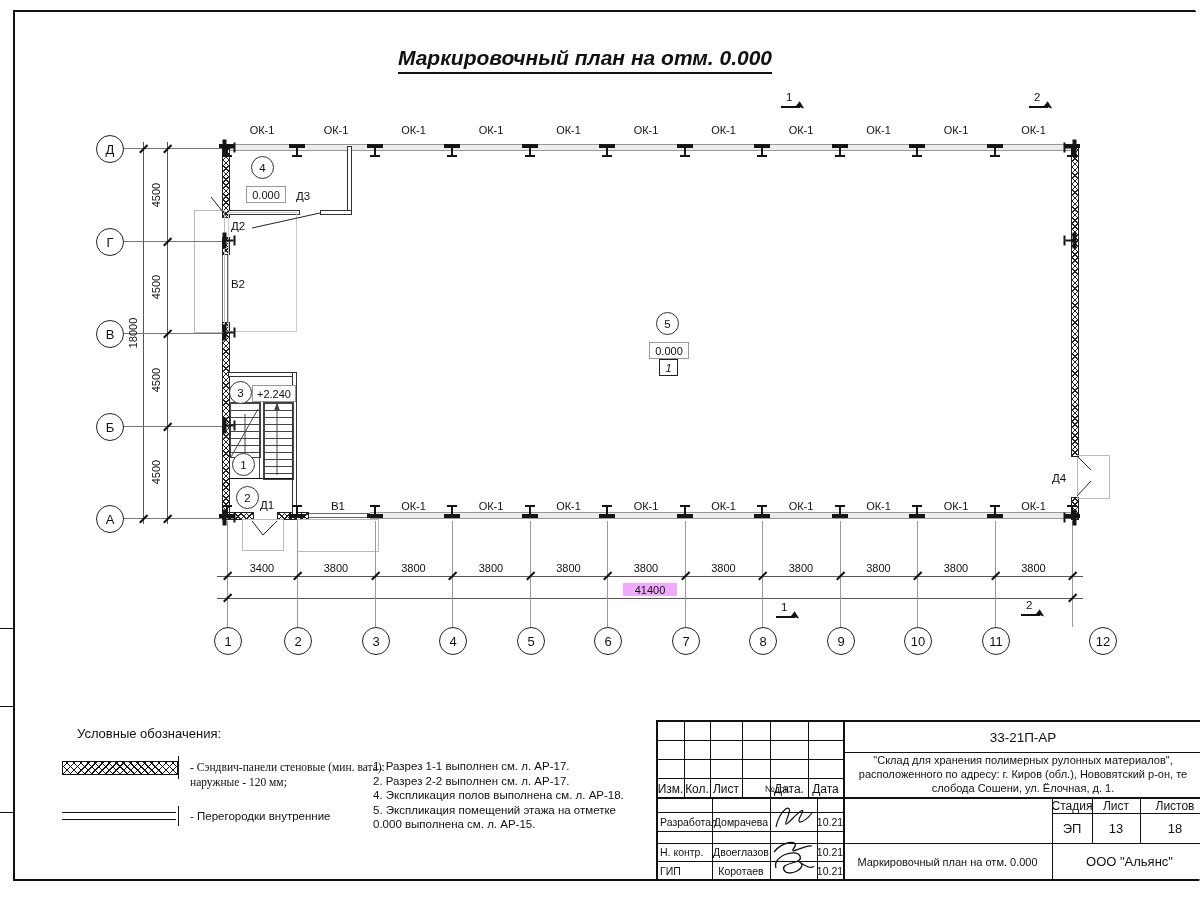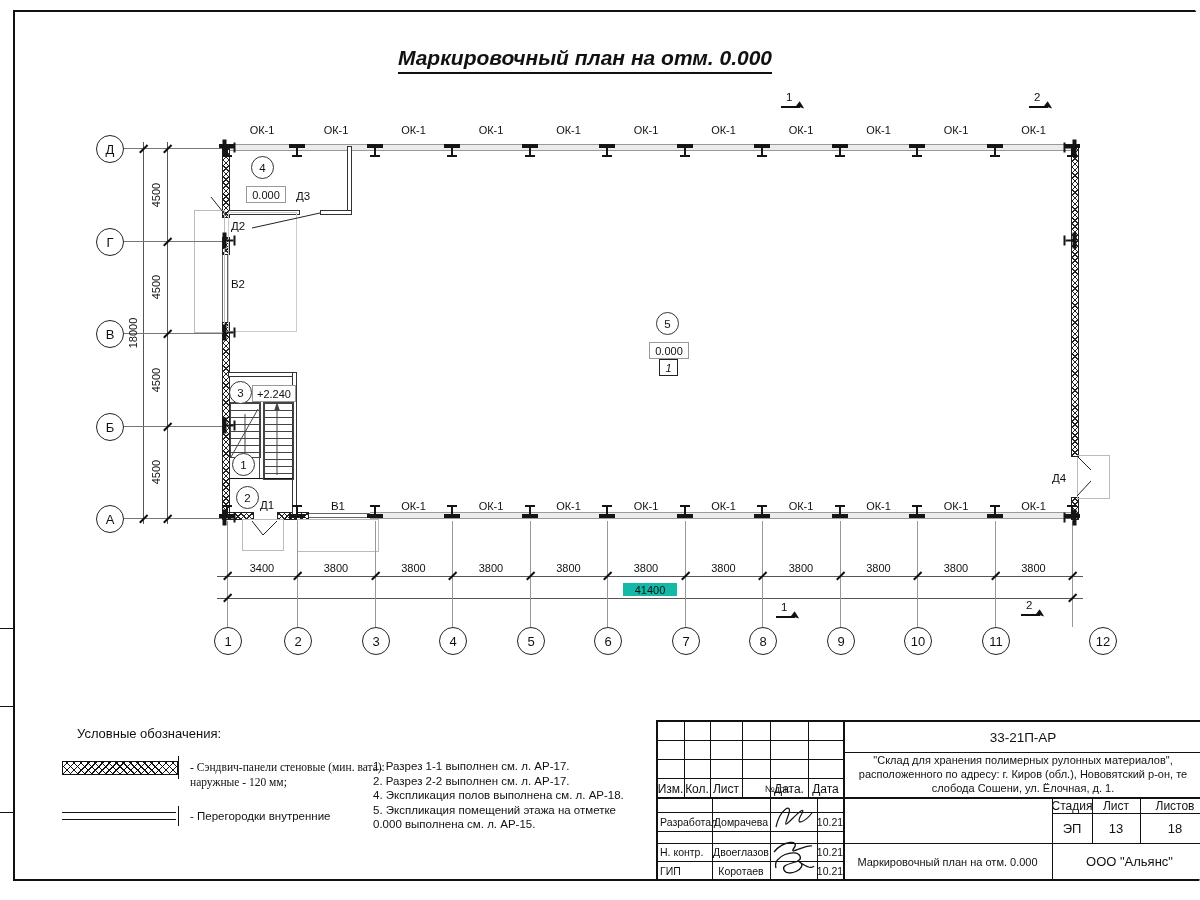--- a/index.html
+++ b/index.html
@@ -147,21 +147,21 @@
   <div class="sm-line" style="left:776px;top:616px;width:19px;"></div>
   <div class="sm-arrow" style="left:792px;top:613px;"></div>
   <div class="sm-text" style="left:1026px;top:599px;">2</div>
   <div class="sm-line" style="left:1021px;top:614px;width:19px;"></div>
   <div class="sm-arrow" style="left:1037px;top:611px;"></div>
 
   <div class="dimline" style="left:217px;top:576px;width:866px;height:1px;"></div>
   <div class="dimline" style="left:217px;top:598px;width:866px;height:1px;"></div>
   <div class="dimline" style="left:167px;top:142px;width:1px;height:382px;"></div>
   <div class="dimline" style="left:143px;top:142px;width:1px;height:382px;"></div>
-  <div class="dlab" style="left:623px;top:583px;width:54px;height:13px;background:#14b8a6;">41400</div>
+  <div class="dlab" style="left:623px;top:583px;width:54px;height:13px;background:#f0abfc;">41400</div>
 
   <div id="plan-built">
       <div class="ib" style="left: 219px; top: 144px;">
         <i class="f"></i>
         <i class="s"></i>
         <i class="b"></i>
       </div>
       <div class="ib" style="left: 219px; top: 505px; transform: rotate(180deg);">
         <i class="f"></i>
         <i class="s"></i>

